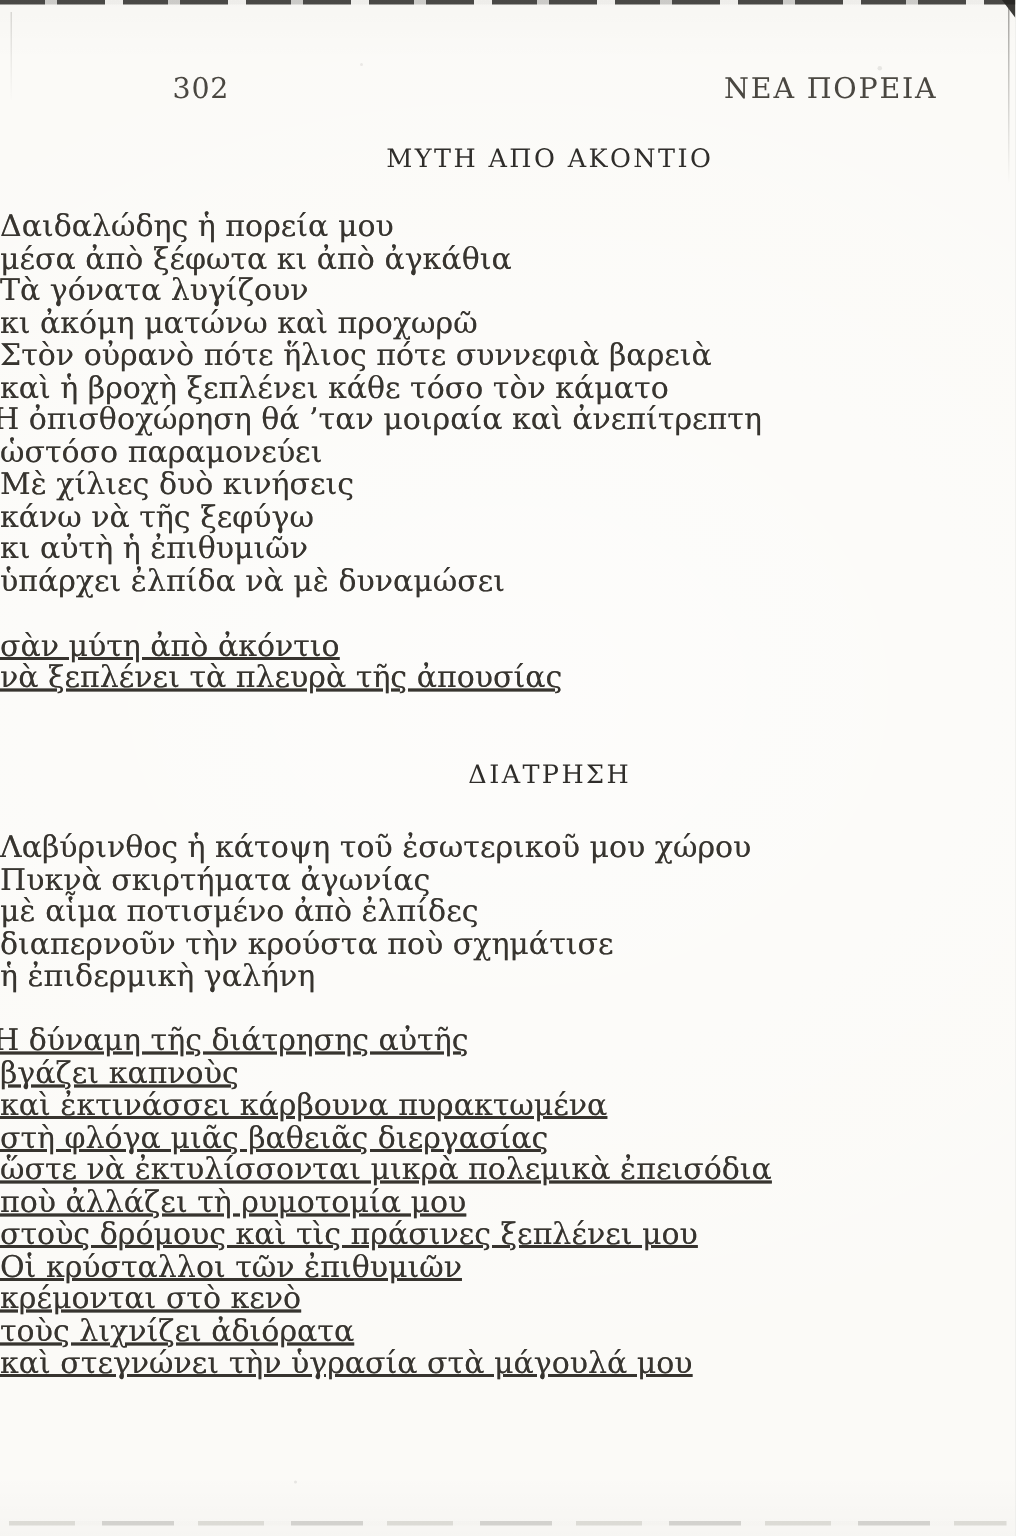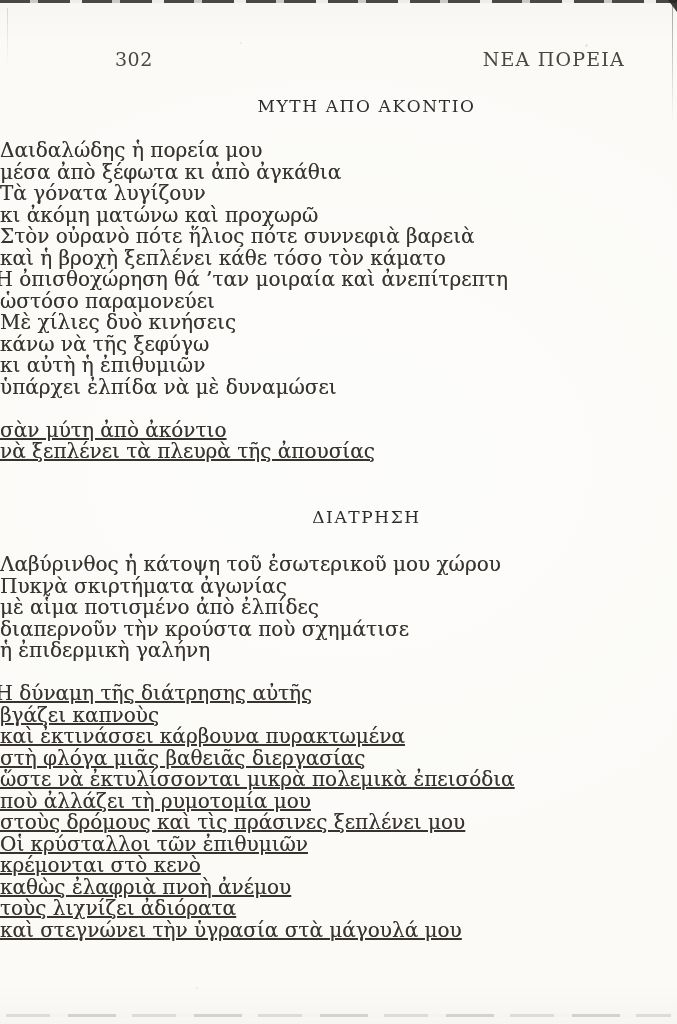--- a/index.html
+++ b/index.html
@@ -144,19 +144,18 @@
       <div class="stanza">
         <div class="line outdent">Ἡ δύναμη τῆς διάτρησης αὐτῆς</div>
         <div class="line">βγάζει καπνοὺς</div>
         <div class="line">καὶ ἐκτινάσσει κάρβουνα πυρακτωμένα</div>
         <div class="line">στὴ φλόγα μιᾶς βαθειᾶς διεργασίας</div>
         <div class="line">ὥστε νὰ ἐκτυλίσσονται μικρὰ πολεμικὰ ἐπεισόδια</div>
         <div class="line">ποὺ ἀλλάζει τὴ ρυμοτομία μου</div>
         <div class="line">στοὺς δρόμους καὶ τὶς πράσινες ξεπλένει μου</div>
         <div class="line">Οἱ κρύσταλλοι τῶν ἐπιθυμιῶν</div>
         <div class="line">κρέμονται στὸ κενὸ</div>
-        <div class="line">καθὼς ἐλαφριὰ πνοὴ ἀνέμου</div>
         <div class="line">τοὺς λιχνίζει ἀδιόρατα</div>
         <div class="line">καὶ στεγνώνει τὴν ὑγρασία στὰ μάγουλά μου</div>
       </div>
     </div>
 
 </div>
 
 </body></html>

